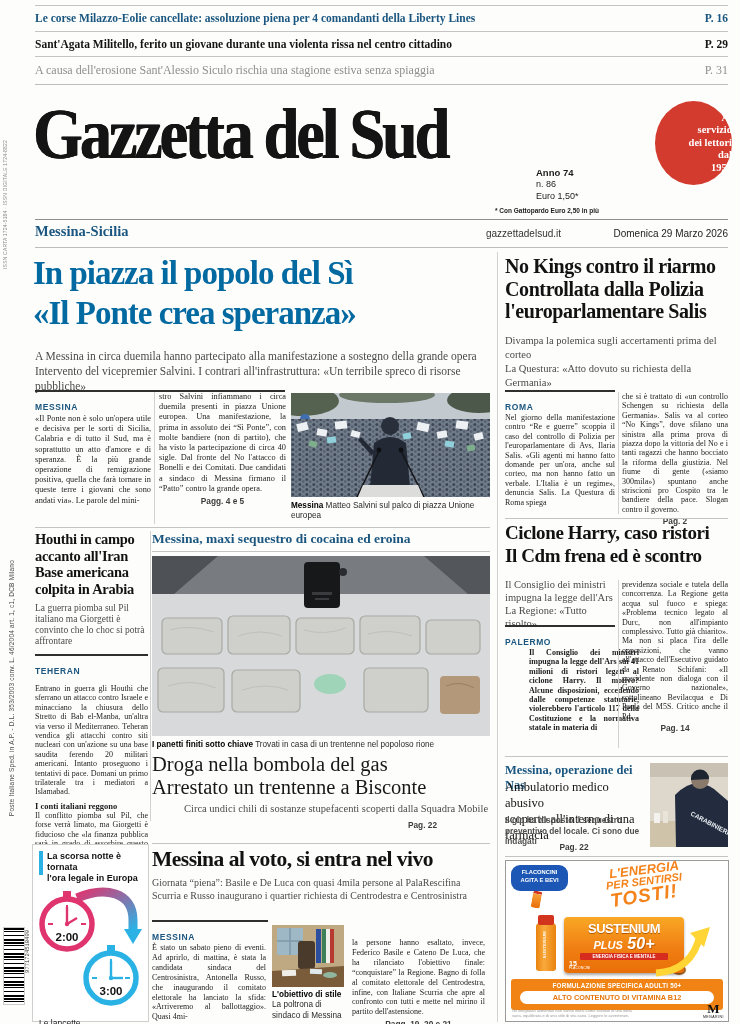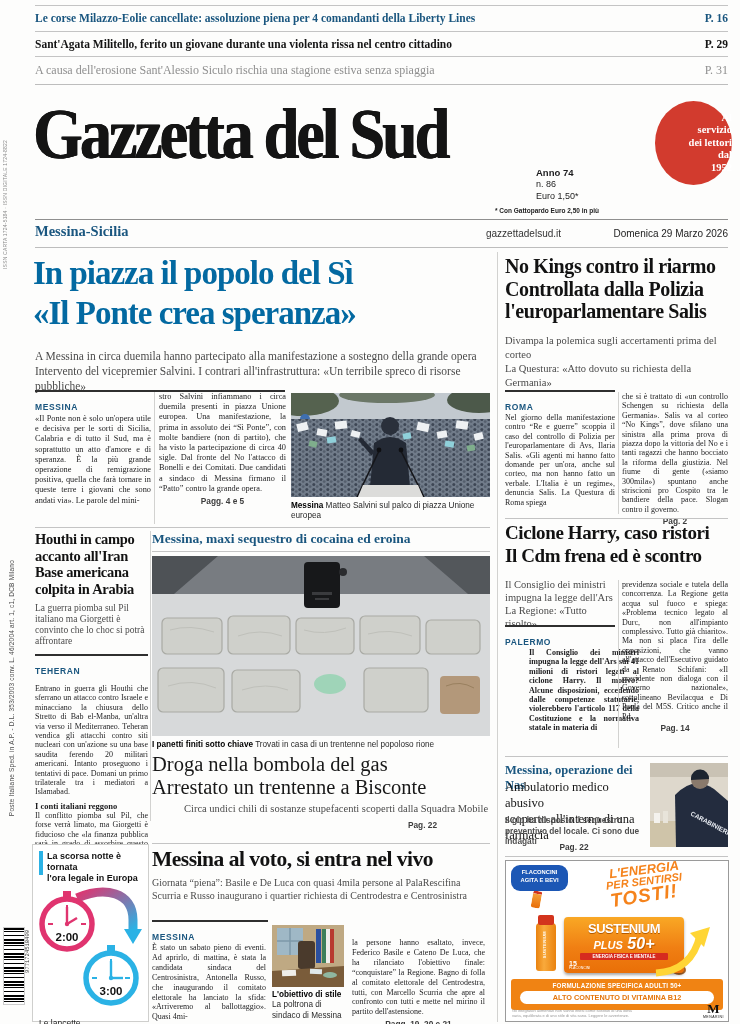--- a/index.html
+++ b/index.html
@@ -412,21 +412,21 @@
   <div class="v-hl">Messina al voto, si entra nel vivo</div>
   <div class="v-stand stand">
     <div>Giornata “piena”: Basile e De Luca con quasi 4mila persone al PalaRescifina</div>
     <div>Scurria e Russo inaugurano i quartier richiesta di Centrodestra e Centrosinistra</div>
   </div>
   <div class="v-kick kick-wrap">
     <span class="kicker">MESSINA</span>
   </div>
   <div class="v-c1 v-body">È stato un sabato pieno di eventi. Ad aprirlo, di mattina, è stata la candidata sindaca del Centrosinistra, Antonella Russo, che inaugurando il comitato elettorale ha lanciato la sfida: «Arriveremo al ballottaggio». Quasi 4mi-</div>
   <div class="v-c2">
-    <div class="v-body">la persone hanno esaltato, invece, Federico Basile e Cateno De Luca, che ha rilanciato l'obiettivo finale: “conquistare” la Regione. Bagno di folla al comitato elettorale del Centrodestra, tutti, con Marcello Scurria che apre al confronto con tutti e mette nel mirino il partito dell'astensione.</div>
+    <div class="v-body">la persone hanno esaltato, invece, Federico Basile e Cateno De Luca, che ha rilanciato l'obiettivo finale: “conquistare” la Regione. Bagno di folla al comitato elettorale del Centrodestra, infine, con Italiane Scurria che apre al confronto con tutti e mette nel mirino il partito dell'astensione.</div>
     <div class="pageref">Pagg. 19, 20 e 21</div>
   </div>
   <div class="v-photo">
     <svg class="ph" viewBox="0 0 72 62">
       <rect width="72" height="62" fill="#bfa983"></rect>
       <rect x="5" y="3" width="26" height="27" fill="#9fb8c6"></rect>
       <line x1="18" y1="3" x2="18" y2="30" stroke="#7d99a8" stroke-width="1.5"></line>
       <line x1="5" y1="16" x2="31" y2="16" stroke="#7d99a8" stroke-width="1.5"></line>
       <rect x="44" y="4" width="5" height="34" fill="#2b4f9e"></rect>
       <rect x="50" y="4" width="4" height="34" fill="#3c7f5a"></rect>

